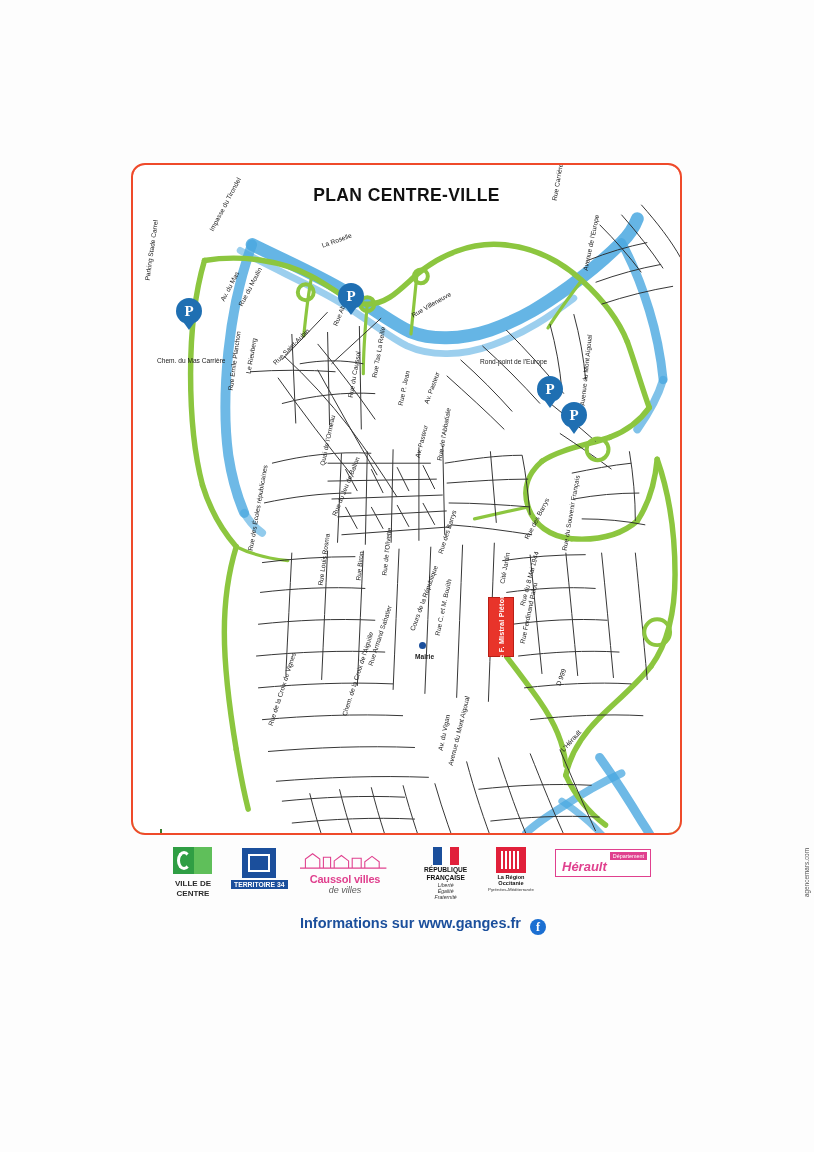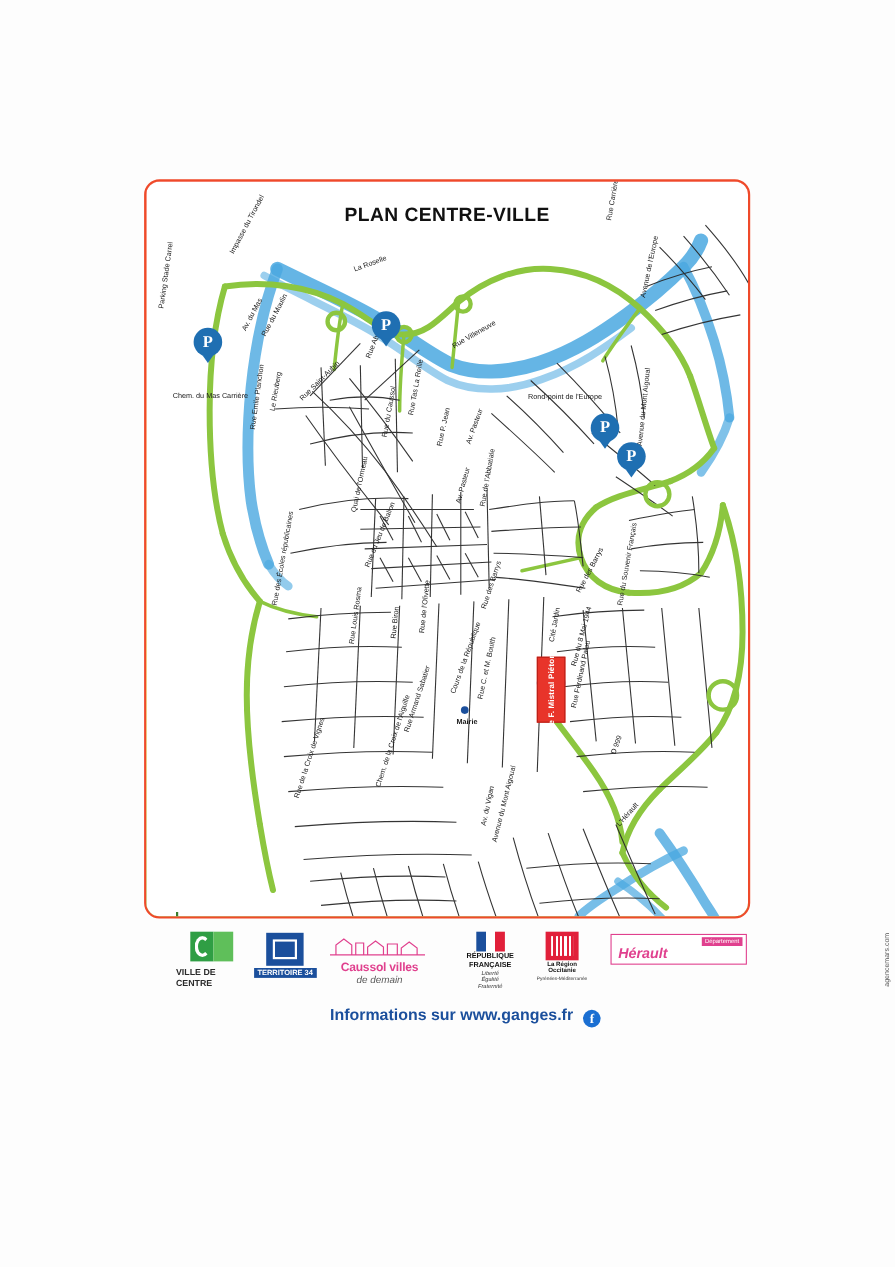--- a/index.html
+++ b/index.html
@@ -114,21 +114,21 @@
   #legend-arrow { position:absolute; left:20px; bottom:-26px; z-index:30; }
 
   
   #logos {
     position: absolute;
     left: 131px; top: 845px;
     width: 551px; height: 72px;
   }
   .logo { position: absolute; }
 
-  .logo-ganges { left: 29px; top: 2px; width: 66px; }
+  .logo-ganges { left: 29px; top: 2px; width: 66px; text-align: center; }
   .lg-mark { width: 40px; height: 30px; margin: 0 auto; position: relative; }
   .lg-mark .sq { position:absolute; left:0; top:0; width:21px; height:27px; background:#2f9e44; }
   .lg-mark .sq2 { position:absolute; left:21px; top:0; width:18px; height:27px; background:#5fbf5a; }
   .lg-mark .c { position:absolute; left:4px; top:4px; width:14px; height:19px; border:3px solid #fff; border-right-color:transparent; border-radius:50%; }
   .lg-title { font-size: 8px; font-weight: bold; color:#2b2b2b; line-height:9.5px; margin-top:2px; }
 
   .logo-terr { left: 100px; top: 3px; text-align:center; }
   .terr-mark { width: 34px; height: 30px; background:#1b4f9c; margin:0 auto; position:relative; }
   .terr-mark .w { position:absolute; left:6px; top:6px; right:6px; bottom:6px; border:2px solid #fff; }
   .terr-cap { margin-top:2px; font-size:6.8px; font-weight:bold; color:#fff; background:#1b4f9c; padding:1px 3px; }
@@ -144,21 +144,21 @@
   .rf-m { font-size:5.2px; font-style: italic; color:#333; line-height:6px; margin-top:1px; }
 
   .logo-occ { left: 357px; top: 2px; text-align:center; }
   .occ-mark { width:30px; height:26px; margin:0 auto; background:#e1203a; position:relative; }
   .occ-mark:before { content:""; position:absolute; left:5px; top:4px; right:5px; bottom:4px;
     background: repeating-linear-gradient(90deg,#fff 0 2px,#e1203a 2px 4px); }
   .occ-t { font-size:5.6px; color:#111; line-height:6.4px; margin-top:1px; font-weight:bold; }
   .occ-s { font-size:4.4px; color:#333; }
 
   .logo-her { left: 424px; top: 4px; }
-  .her-box { width:124px; height:28px; border:1px solid #e0408e; position:relative; background:#fff; }
+  .her-box { width:96px; height:28px; border:1px solid #e0408e; position:relative; background:#fff; }
   .her-dep { position:absolute; right:3px; top:2px; font-size:5.4px; color:#fff; background:#e0408e; padding:1px 3px; }
   .her-t { position:absolute; left:6px; bottom:2px; font-size:13px; font-weight:bold; color:#e0408e; font-style:italic; }
 
   #credit {
     position:absolute; right: 4px; top: 848px;
     font-size: 6.4px; color:#555;
     writing-mode: vertical-rl;
     transform: rotate(180deg);
   }
 
@@ -466,21 +466,21 @@
         <g stroke="#e0408e" fill="none" stroke-width="1.2">
           <path d="M10 19 L10 9 L18 3 L26 9 L26 19"></path>
           <path d="M30 19 L30 7 L38 7 L38 19"></path>
           <path d="M42 19 L42 11 L50 5 L58 11 L58 19"></path>
           <path d="M62 19 L62 8 L72 8 L72 19"></path>
           <path d="M76 19 L76 12 L84 6 L92 12 L92 19"></path>
           <path d="M4 19 L100 19"></path>
         </g>
       </svg>
       <div class="pvd-t1">Caussol villes</div>
-      <div class="pvd-t2">de demain</div>
+      <div class="pvd-t2">de villes</div>
     </div>
 
     <div class="logo logo-rf">
       <div class="rf-flag"></div>
       <div class="rf-t">
         <div>RÉPUBLIQUE</div>
         <div>FRANÇAISE</div>
       </div>
       <div class="rf-m">Liberté<br>Égalité<br>Fraternité</div>
     </div>

